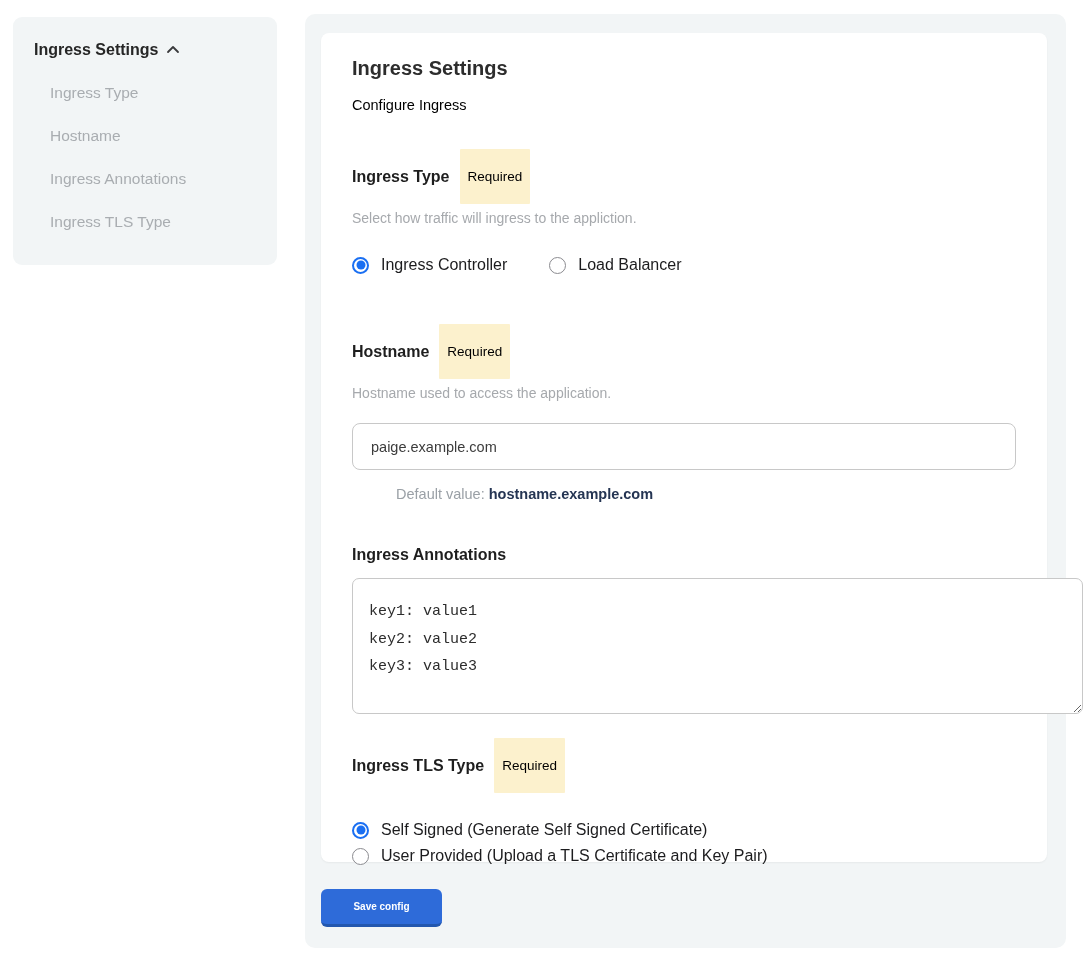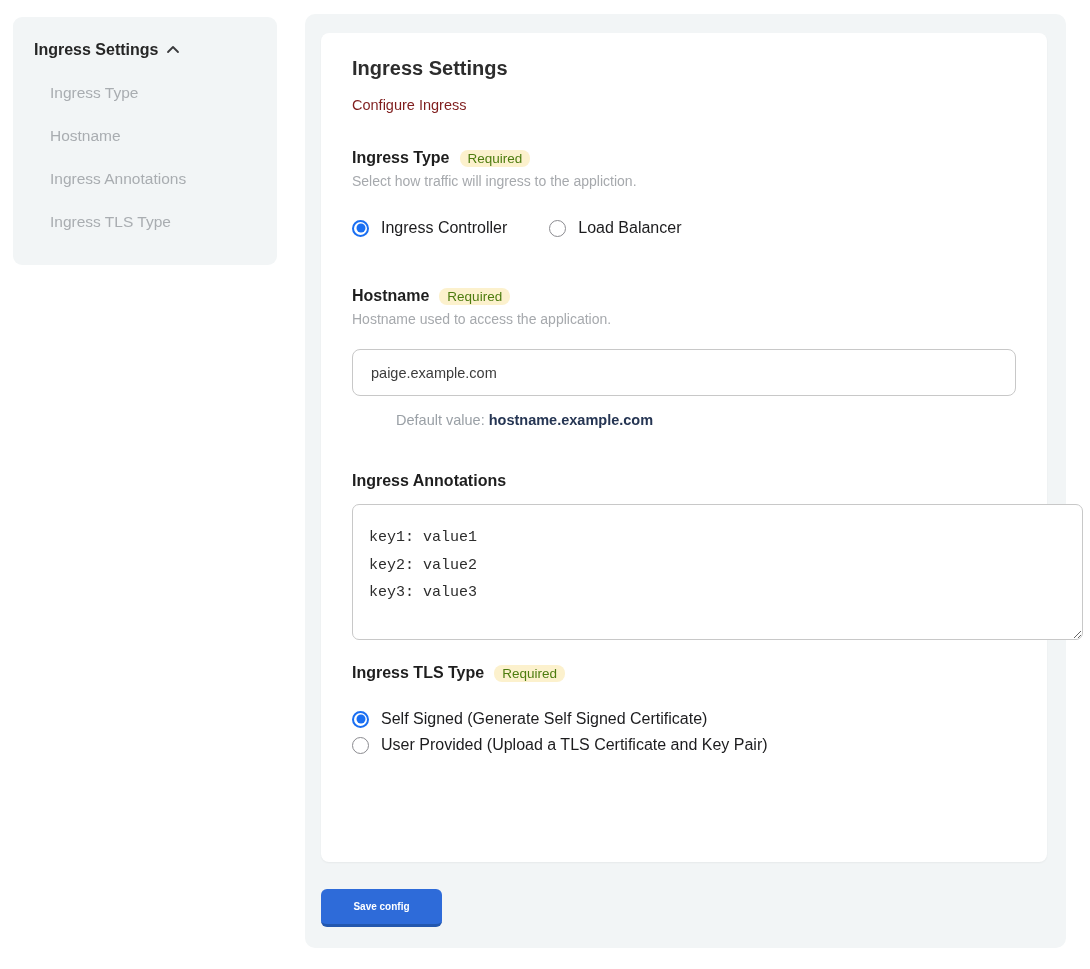--- a/index.html
+++ b/index.html
@@ -52,35 +52,35 @@
     background: #ffffff;
     border-radius: 8px;
     box-shadow: 0 1px 2px rgba(0,0,0,0.05);
     padding: 24px 31px;
   }
   .card-title {
     font-size: 20px; font-weight: 700; color: #2d2d2d;
   }
   .card-subtitle {
     margin-top: 17px;
-    font-size: 14.5px; color: #7f1d1d;
+    font-size: 14.5px; color: #000000;
   }
 
   .section { margin-top: 36px; }
   .section-label-row { display: flex; align-items: center; gap: 10px; }
   .section-label {
     font-size: 16px; font-weight: 700; color: #1e1e1e;
   }
   .required-badge {
     background: #fcf1cd;
-    color: #4d7c0f;
+    color: #000000;
     font-size: 13.5px;
     font-weight: 500;
-    padding: 1px 8px;
-    border-radius: 8px;
+    padding: 20px 8px;
+    border-radius: 1px;
   }
   .section-desc {
     margin-top: 6px;
     font-size: 14px; color: #a6a9ad;
   }
 
   
   .radio-row-inline {
     margin-top: 30px;
     display: flex; align-items: center; gap: 42px;

